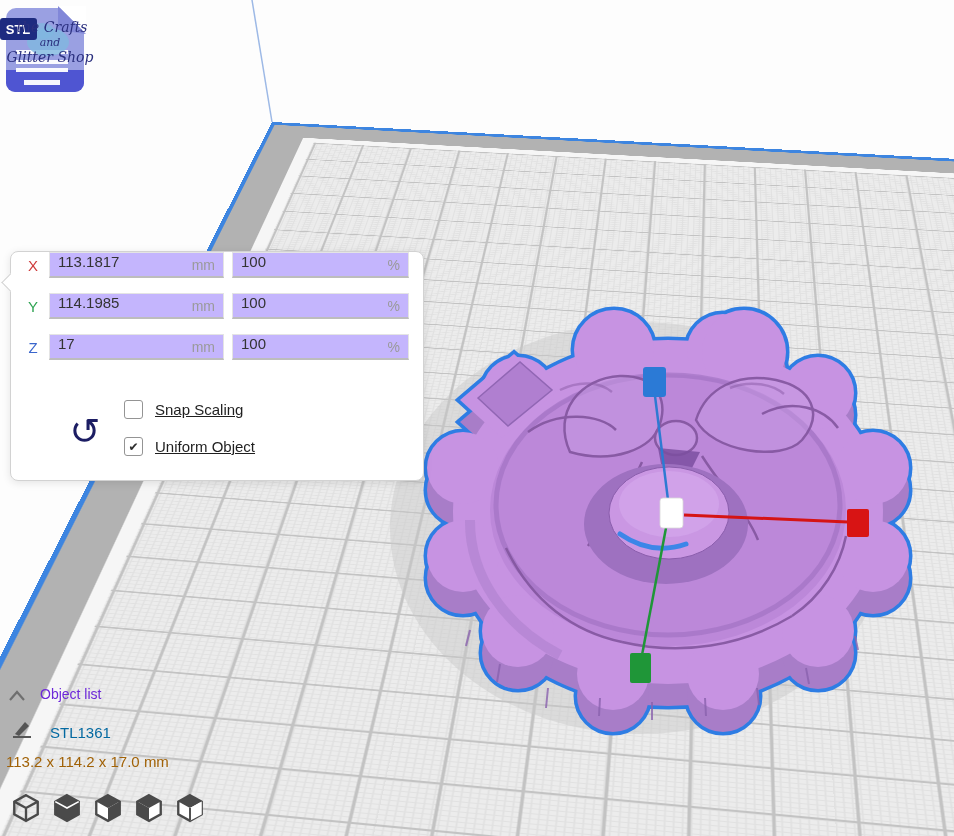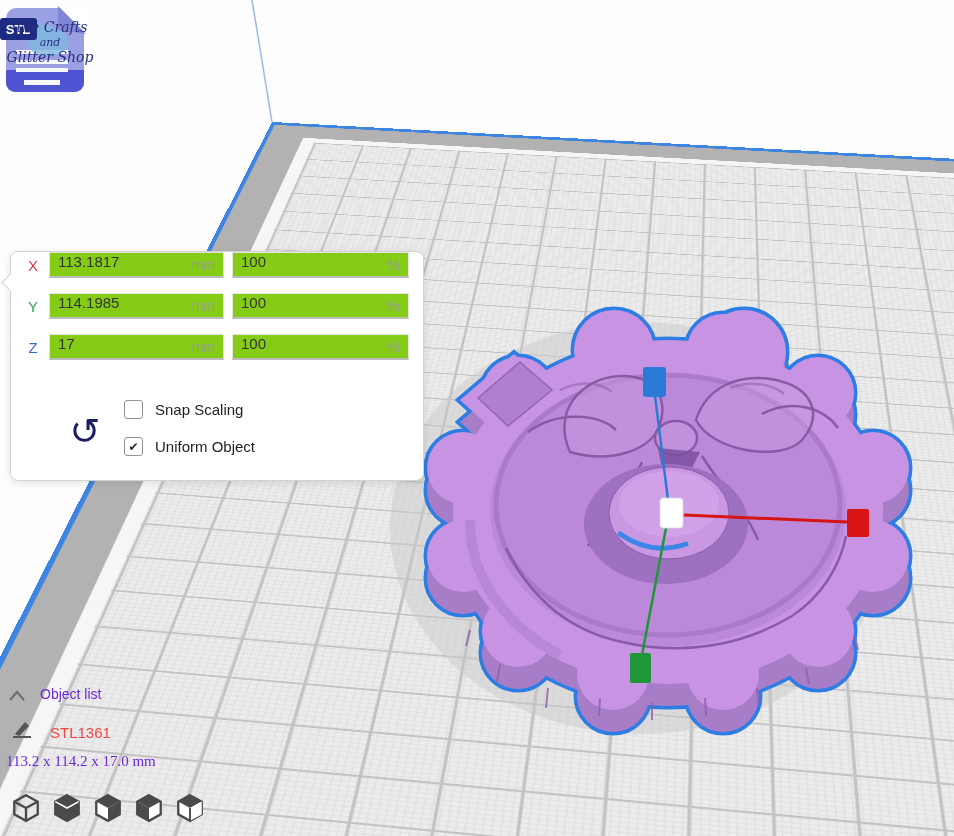--- a/index.html
+++ b/index.html
@@ -42,48 +42,48 @@
     border-left:1px solid #d2d2d2;border-bottom:1px solid #d2d2d2;transform:rotate(45deg);
   }
   .axis-row{display:flex;align-items:center;margin:0 14px 15px 14px;height:26px;gap:8px;}
   .axis-row:first-of-type{margin-top:17px;}
   .axis-label{width:16px;font-size:15px;text-align:center;flex:0 0 16px;}
   .axis-x .axis-label{color:#cf3c3c;}
   .axis-y .axis-label{color:#2fa352;}
   .axis-z .axis-label{color:#3a66cc;}
   .field{position:relative;height:26px;box-sizing:border-box;}
   .field input{
-    width:100%;height:100%;box-sizing:border-box;background:#84cc16;
+    width:100%;height:100%;box-sizing:border-box;background:#c4b5fd;
     border:1px solid #e4e4e4;border-bottom:2px solid #bdbdbd;
     font:15px "Liberation Sans",sans-serif;color:#333;padding:2px 34px 8px 8px;outline:none;
   }
   .field .unit{
     position:absolute;right:9px;top:5px;font-size:14px;color:#9a9a9a;pointer-events:none;
   }
   .field.mm{width:178px;}
   .field.pct{width:180px;}
   .reset-btn{
     position:absolute;left:52px;top:156px;width:44px;height:48px;border:none;background:transparent;
     font-size:37px;line-height:44px;color:#1c1d63;cursor:pointer;padding:0;font-family:"DejaVu Sans",sans-serif;
   }
   .check-row{position:absolute;left:113px;display:flex;align-items:center;gap:12px;}
   .check-row.snap{top:148px;}
   .check-row.uniform{top:185px;}
   .checkbox{
     width:17px;height:17px;border:1px solid #949494;border-radius:3px;background:#fff;
     display:inline-flex;align-items:center;justify-content:center;
     font-size:12px;color:#2d2d2d;cursor:pointer;font-family:"DejaVu Sans",sans-serif;
   }
-  .check-label{font-size:15px;color:#1f1f1f;}
+  .check-label{font-size:15px;color:#1f1f1f;text-decoration:underline;}
   
   .obj-header{position:absolute;left:40px;top:686px;font-size:14px;color:#6d28d9;}
   .obj-chevron{position:absolute;left:8px;top:688px;}
   .obj-pencil{position:absolute;left:10px;top:718px;}
-  .obj-item{position:absolute;left:50px;top:724px;font-size:15px;color:#ef4444;}
-  .obj-dims{position:absolute;left:6px;top:753px;font-size:15px;color:#6d28d9;font-family:Liberation Serif, serif;}
+  .obj-item{position:absolute;left:50px;top:724px;font-size:15px;color:#0369a1;}
+  .obj-dims{position:absolute;left:6px;top:753px;font-size:15px;color:#a16207;}
   
   .view-toolbar{position:absolute;left:12px;top:792px;display:flex;gap:13px;}
   .view-btn{width:28px;height:32px;background:transparent;border:none;padding:0;cursor:pointer;}
 </style>
 </head>
 <body>
 
 <div class="screen">
 
   <div class="plate-clip">

